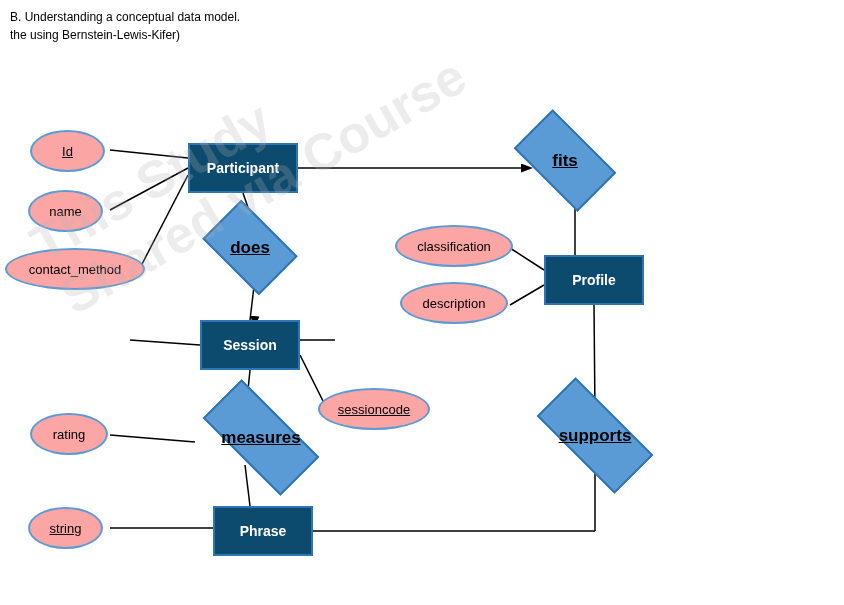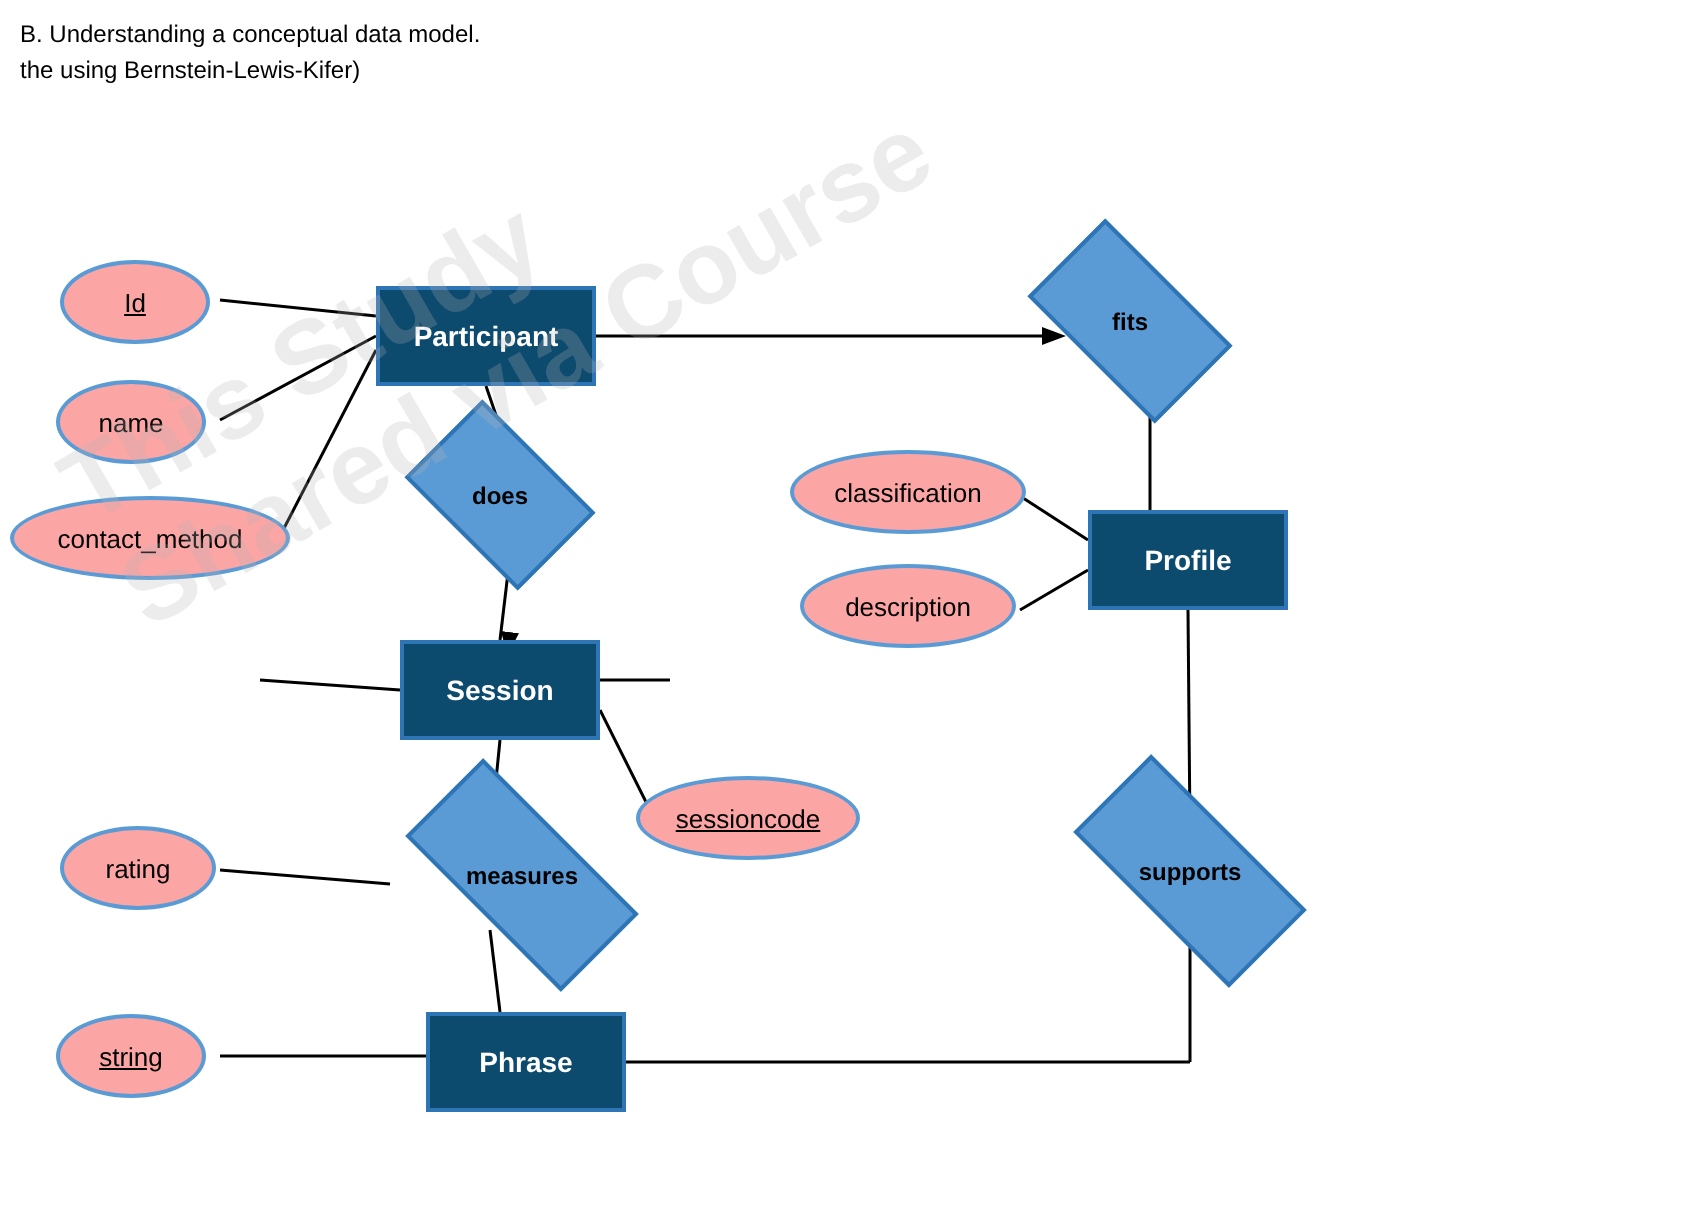--- a/index.html
+++ b/index.html
@@ -73,23 +73,24 @@
       width: 100%;
       height: 100%;
       background: #5b9bd5;
       border: 2px solid #2e75b6;
       transform: rotate(45deg);
       position: absolute;
     }
     .diamond-label {
       position: relative;
       z-index: 2;
-      font-size: 12px;
+      font-size: 17px;
       font-weight: bold;
       color: #000;
+      text-decoration: underline;
     }
     
     .watermark {
       position: absolute;
       top: 100px;
       left: 20px;
       font-size: 52px;
       color: rgba(180,180,180,0.25);
       transform: rotate(-30deg);
       pointer-events: none;

